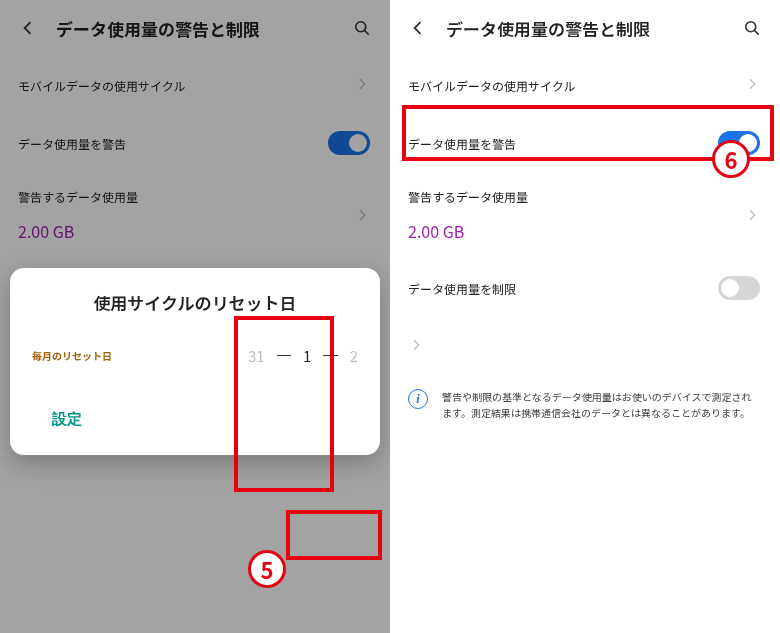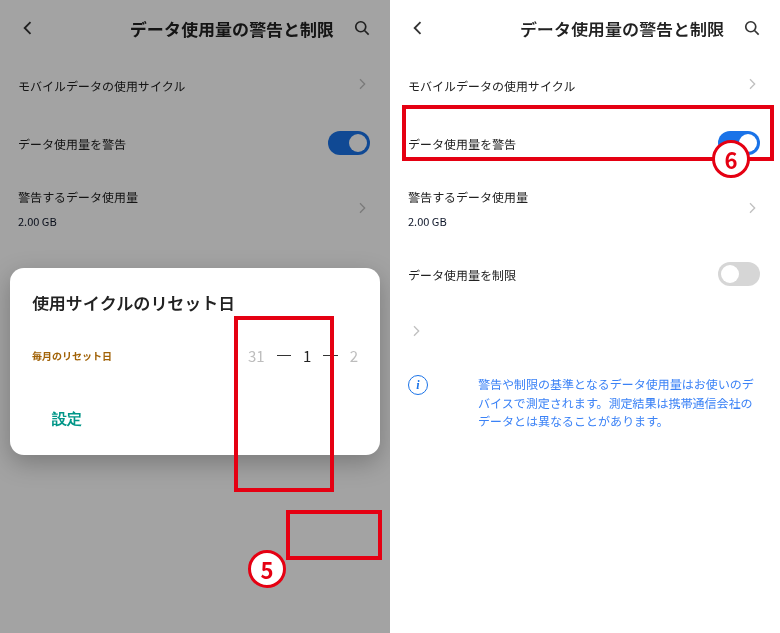--- a/index.html
+++ b/index.html
@@ -30,21 +30,21 @@
   .header {
     height: 56px;
     display: flex;
     align-items: center;
     padding: 0 12px;
     gap: 12px;
     position: relative;
   }
   .header .title {
     flex: 1;
-    text-align: right;
+    text-align: left;
     font-size: 17px;
     font-weight: 600;
     color: #222;
   }
   .icon-btn {
     width: 32px;
     height: 32px;
     display: flex;
     align-items: center;
     justify-content: center;
@@ -54,21 +54,21 @@
   .row {
     display: flex;
     align-items: center;
     padding: 16px 20px 16px 18px;
     min-height: 58px;
     gap: 10px;
     position: relative;
   }
   .row .text-block { flex: 1; }
   .row .label { font-size: 12px; color: #222; }
-  .row .sub { font-size: 11px; color: #0f172a; margin-top: 8px; }
+  .row .sub { font-size: 16px; color: #a21caf; margin-top: 14px; }
   .row.disabled .label { color: #bdbdbd; }
   .row-chev svg { width: 16px; height: 16px; color: #c0c0c0; }
   .toggle {
     width: 42px; height: 24px; border-radius: 12px;
     position: relative;
   }
   .toggle::after {
     content: ""; position: absolute; width: 18px; height: 18px;
     border-radius: 50%; background: #fff; top: 3px;
   }
@@ -83,39 +83,39 @@
     padding: 14px 20px 14px 18px;
     align-items: flex-start;
   }
   .info-icon {
     width: 20px; height: 20px; flex: 0 0 20px;
     border: 1.6px solid #1a73e8; border-radius: 50%;
     display: flex; align-items: center; justify-content: center;
     color: #1a73e8; font-size: 12px; font-weight: 700;
     font-family: serif; font-style: italic;
   }
-  .info-text { font-size: 12px; color: #3b82f6; line-height: 1.55; margin-left: 36px; }
+  .info-text { font-size: 10px; color: #404040; line-height: 1.55; }
 
   
   .panel-left .title { font-weight: 700; }
 
   
   .dialog {
     position: absolute;
     left: 10px;
     right: 10px;
     top: 268px;
     background: #fff;
     border-radius: 14px;
     box-shadow: 0 8px 24px rgba(0,0,0,0.25);
     padding: 22px 22px 18px 22px;
     z-index: 8;
   }
   .dialog-title {
-    text-align: left;
+    text-align: center;
     font-size: 17px;
     font-weight: 600;
     color: #222;
     margin-bottom: 30px;
   }
   .dialog-body {
     display: flex;
     align-items: center;
     gap: 8px;
   }

